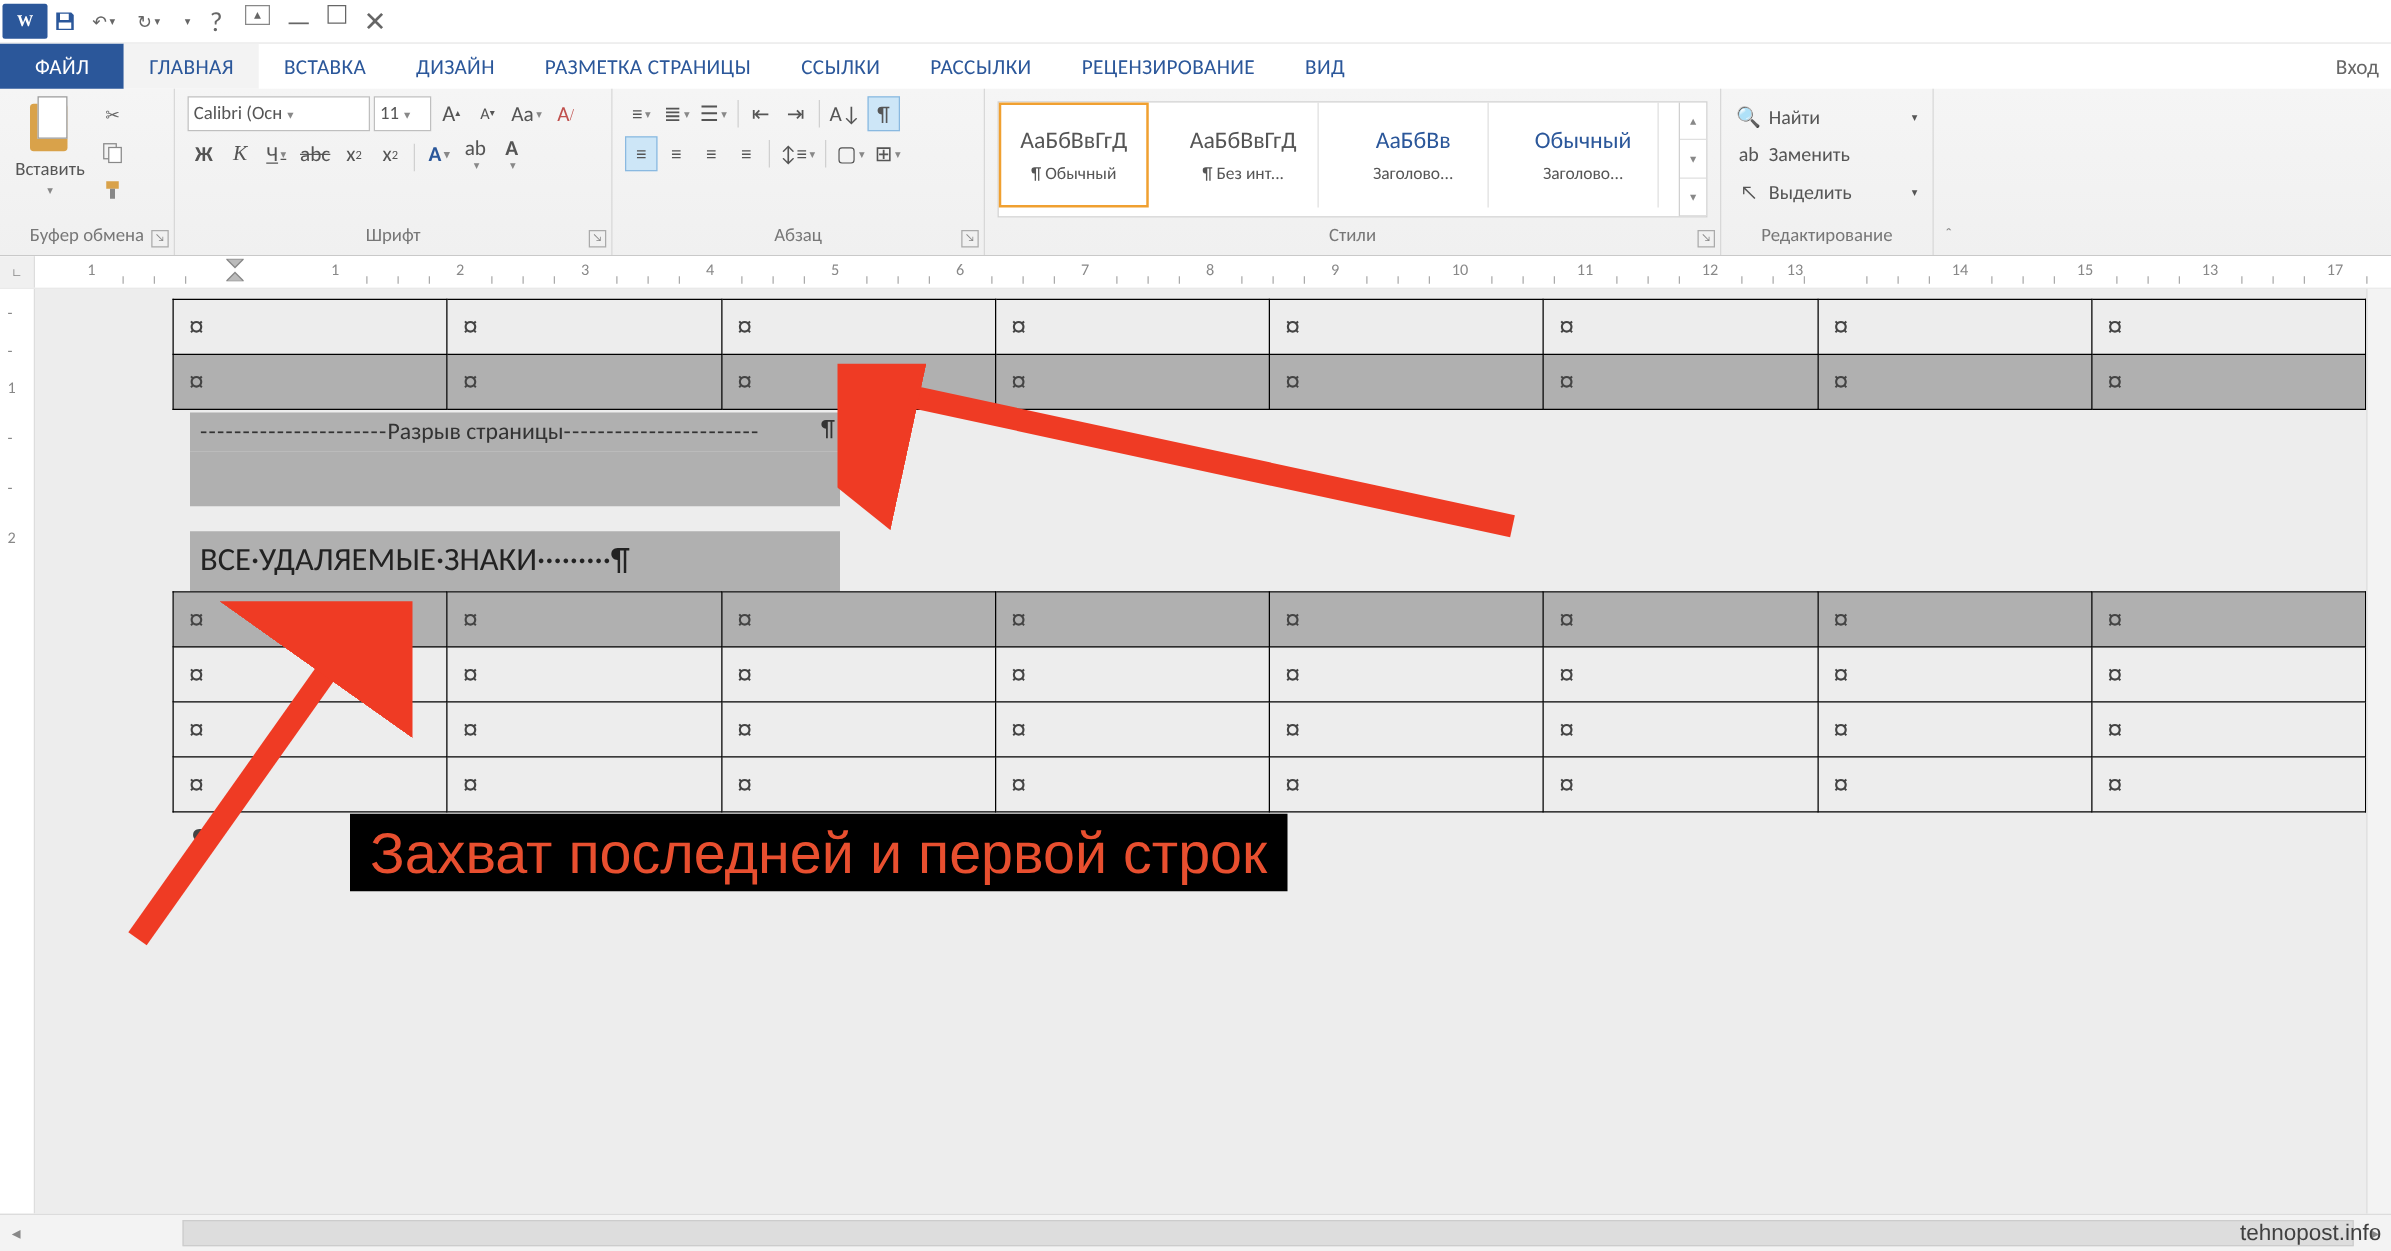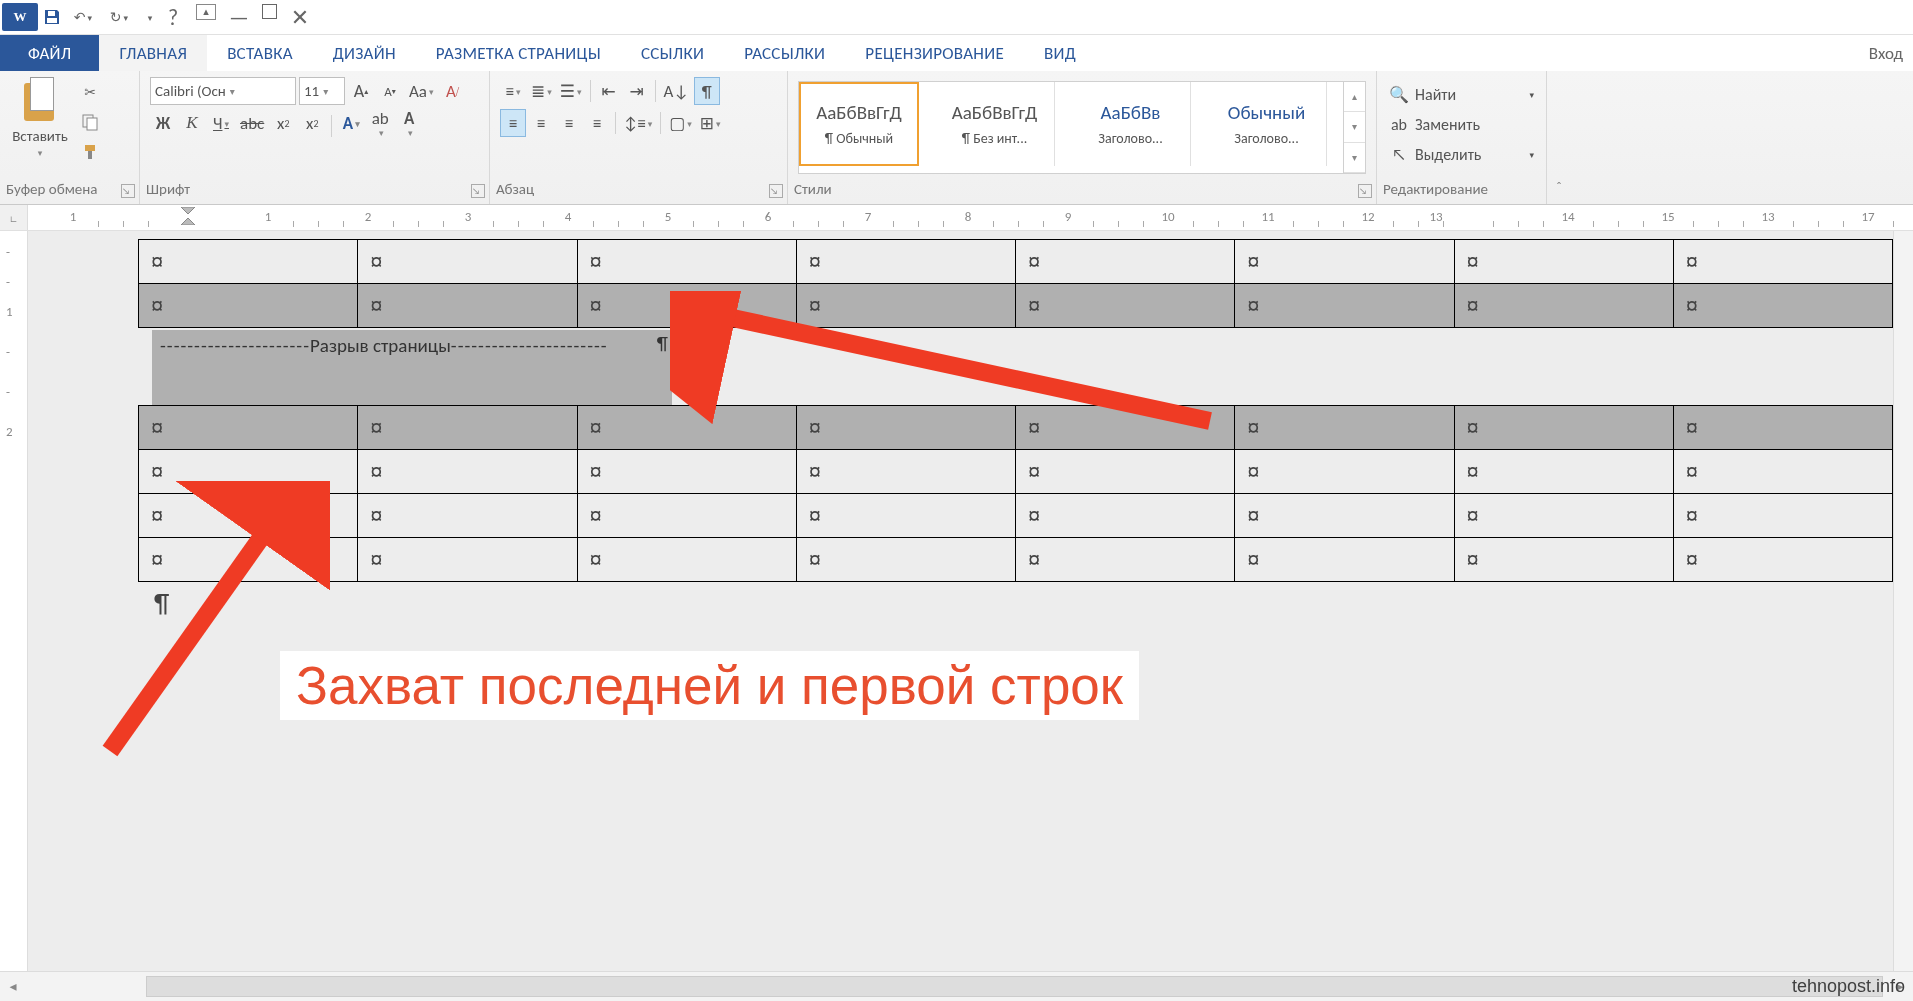--- a/index.html
+++ b/index.html
@@ -20,21 +20,21 @@
 .tab{padding:0 20px;display:flex;align-items:center;color:#2b579a;font-size:17px;letter-spacing:.3px}
 .tab.file{background:#2b579a;color:#fff;padding:0 28px}
 .tab.active{background:#f3f3f3}
 .tab-strip .spacer{flex:1}
 .login{padding:0 10px;color:#666;font-size:17px;display:flex;align-items:center}
 
 
 .ribbon{height:134px;background:linear-gradient(#f5f5f5,#f0f0f0);border-bottom:1px solid #c9c9c9;display:flex}
 .group{border-right:1px solid #d8d8d8;display:flex;flex-direction:column;padding:4px 6px 0 6px;position:relative}
 .group-body{flex:1;display:flex}
-.group-label{height:24px;text-align:left;font-size:15px;color:#777;position:relative}
+.group-label{height:24px;text-align:center;font-size:15px;color:#777;position:relative}
 .group-label .dlg{position:absolute;right:-2px;top:4px;width:14px;height:14px;border:1px solid #aaa;font-size:9px;line-height:12px;color:#888}
 
 
 .paste-big{width:68px;display:flex;flex-direction:column;align-items:center;justify-content:flex-start;padding-top:2px;gap:2px}
 .paste-icon{width:44px;height:48px;position:relative}
 .paste-icon .board{position:absolute;left:6px;top:6px;width:30px;height:38px;background:#d9a24a;border-radius:3px}
 .paste-icon .paper{position:absolute;left:12px;top:0;width:24px;height:34px;background:#fff;border:1px solid #999}
 .paste-label{font-size:15px;color:#555}
 .tiny-stack{display:flex;flex-direction:column;gap:4px;padding:4px 2px}
 .tiny-stack .mini{width:28px;height:26px;display:flex;align-items:center;justify-content:center;color:#666}
@@ -99,21 +99,21 @@
 .cellmark{font-family:Arial}
 .pg-break{width:520px;background:#b0b0b0;padding:4px 8px;font-size:19px;color:#333;margin:2px 0 0 14px;position:relative}
 .pg-break .dash{letter-spacing:1px}
 .pg-break .pil{position:absolute;right:4px;top:2px}
 .blank-sel{width:520px;height:44px;background:#b0b0b0;margin-left:14px}
 .heading-sel{width:520px;background:#b0b0b0;padding:6px 8px 10px 8px;font-size:26px;color:#222;margin:20px 0 0 14px}
 .para-mark{font-size:26px;padding:6px 0 0 16px}
 
 
 .arrow{position:absolute;pointer-events:none}
-.annotation-text{position:absolute;background:#ffffff;color:#e84f2f;font-size:53px;padding:4px 16px;font-family:Arial}
+.annotation-text{position:absolute;background:#000000;color:#e84f2f;font-size:46px;padding:4px 16px;font-family:Arial}
 .watermark{position:absolute;right:8px;bottom:4px;font-size:18px;color:#404040;font-family:Arial}
 
 
 .hscroll{position:absolute;left:0;right:0;bottom:0;height:30px;background:#f3f3f3;border-top:1px solid #dcdcdc;display:flex;align-items:center}
 .hscroll .lbtn,.hscroll .rbtn{width:26px;height:100%;display:flex;align-items:center;justify-content:center;color:#888}
 .hscroll .track{flex:1;height:100%;position:relative}
 .hscroll .thumb{position:absolute;left:120px;right:4px;top:4px;bottom:4px;background:#ddd;border:1px solid #ccc}
 
 
 .vscroll{position:absolute;right:0;top:231px;bottom:30px;width:20px;background:#f3f3f3;border-left:1px solid #dcdcdc}
@@ -434,20 +434,21 @@
             <td class="cellmark">¤</td>
           </tr>
     </tbody>
       </table>
 
     <div style="margin-left:110px">
       <div class="pg-break">
         <span class="dash">----------------------</span><span>Разрыв страницы</span><span class="dash">-----------------------</span><span class="pil">¶</span>
       </div>
       <div class="blank-sel"></div>
+      <div class="heading-sel">BCE·УДАЛЯЕМЫЕ·ЗНАКИ·········¶</div>
     </div>
 
     <table class="doc-table" style="margin-left:110px;width:calc(100% - 110px);margin-top:0">
       <tbody>
           <tr class="sel">
             <td class="cellmark">¤</td>
             <td class="cellmark">¤</td>
             <td class="cellmark">¤</td>
             <td class="cellmark">¤</td>
             <td class="cellmark">¤</td>

